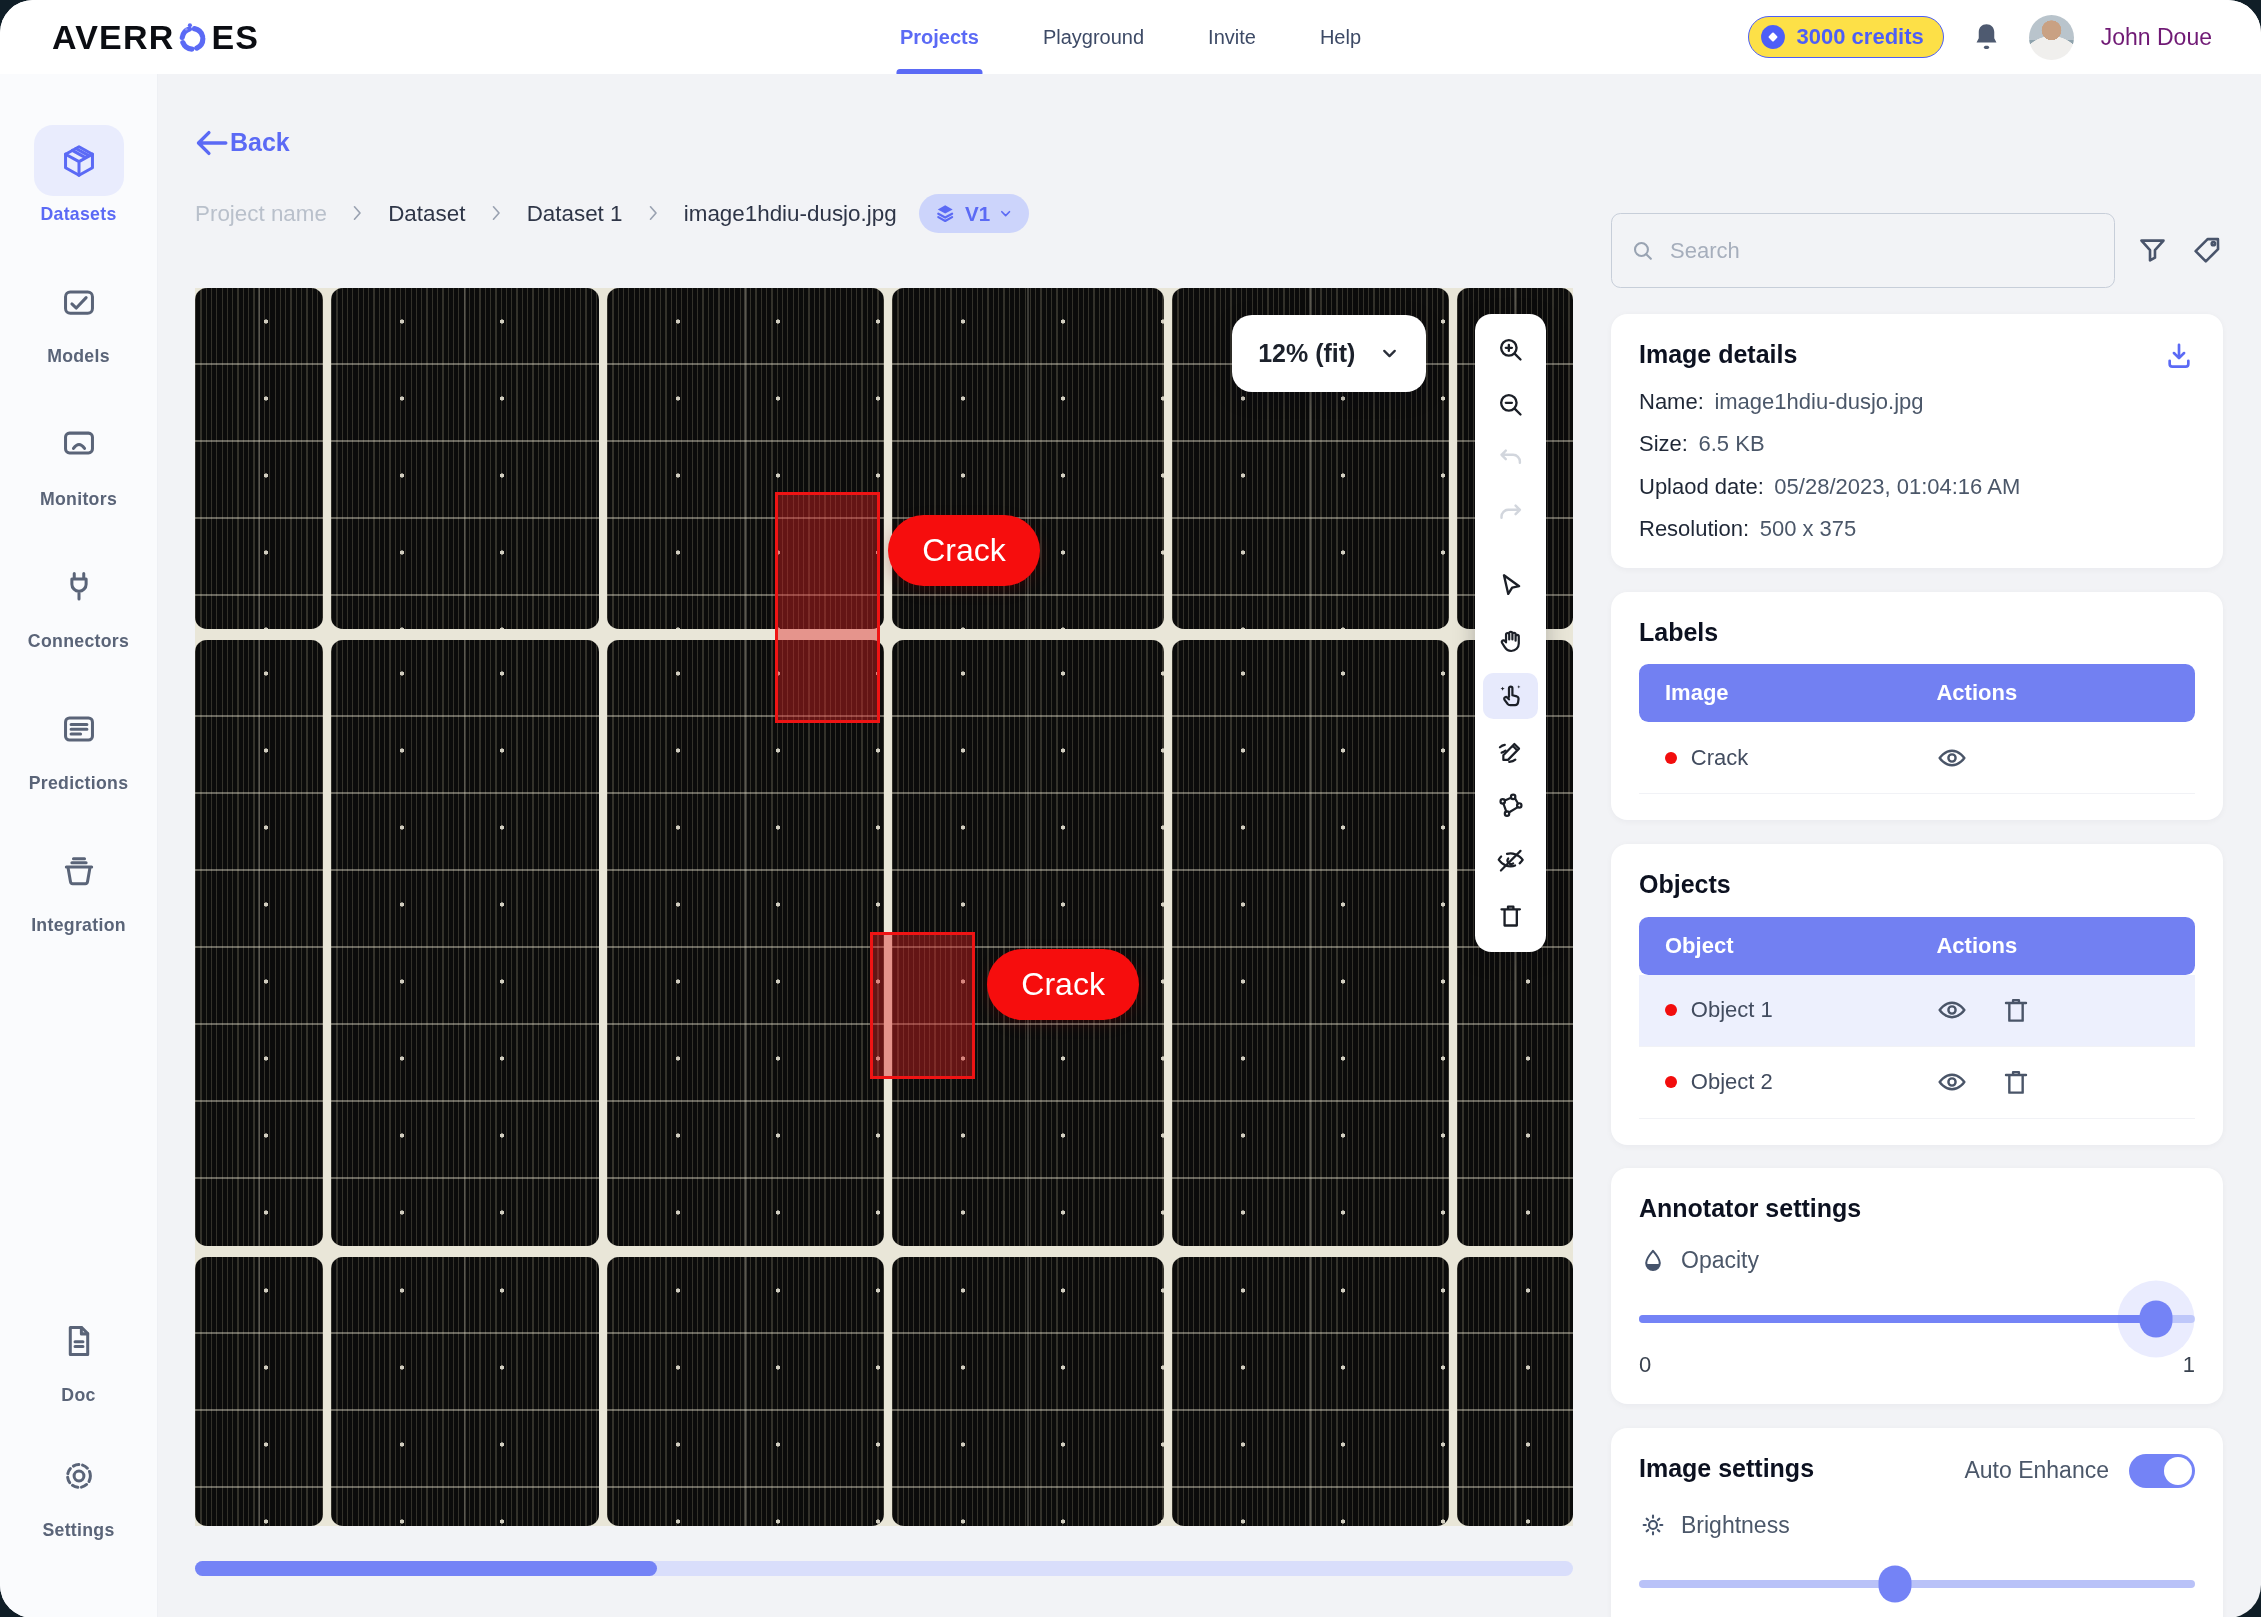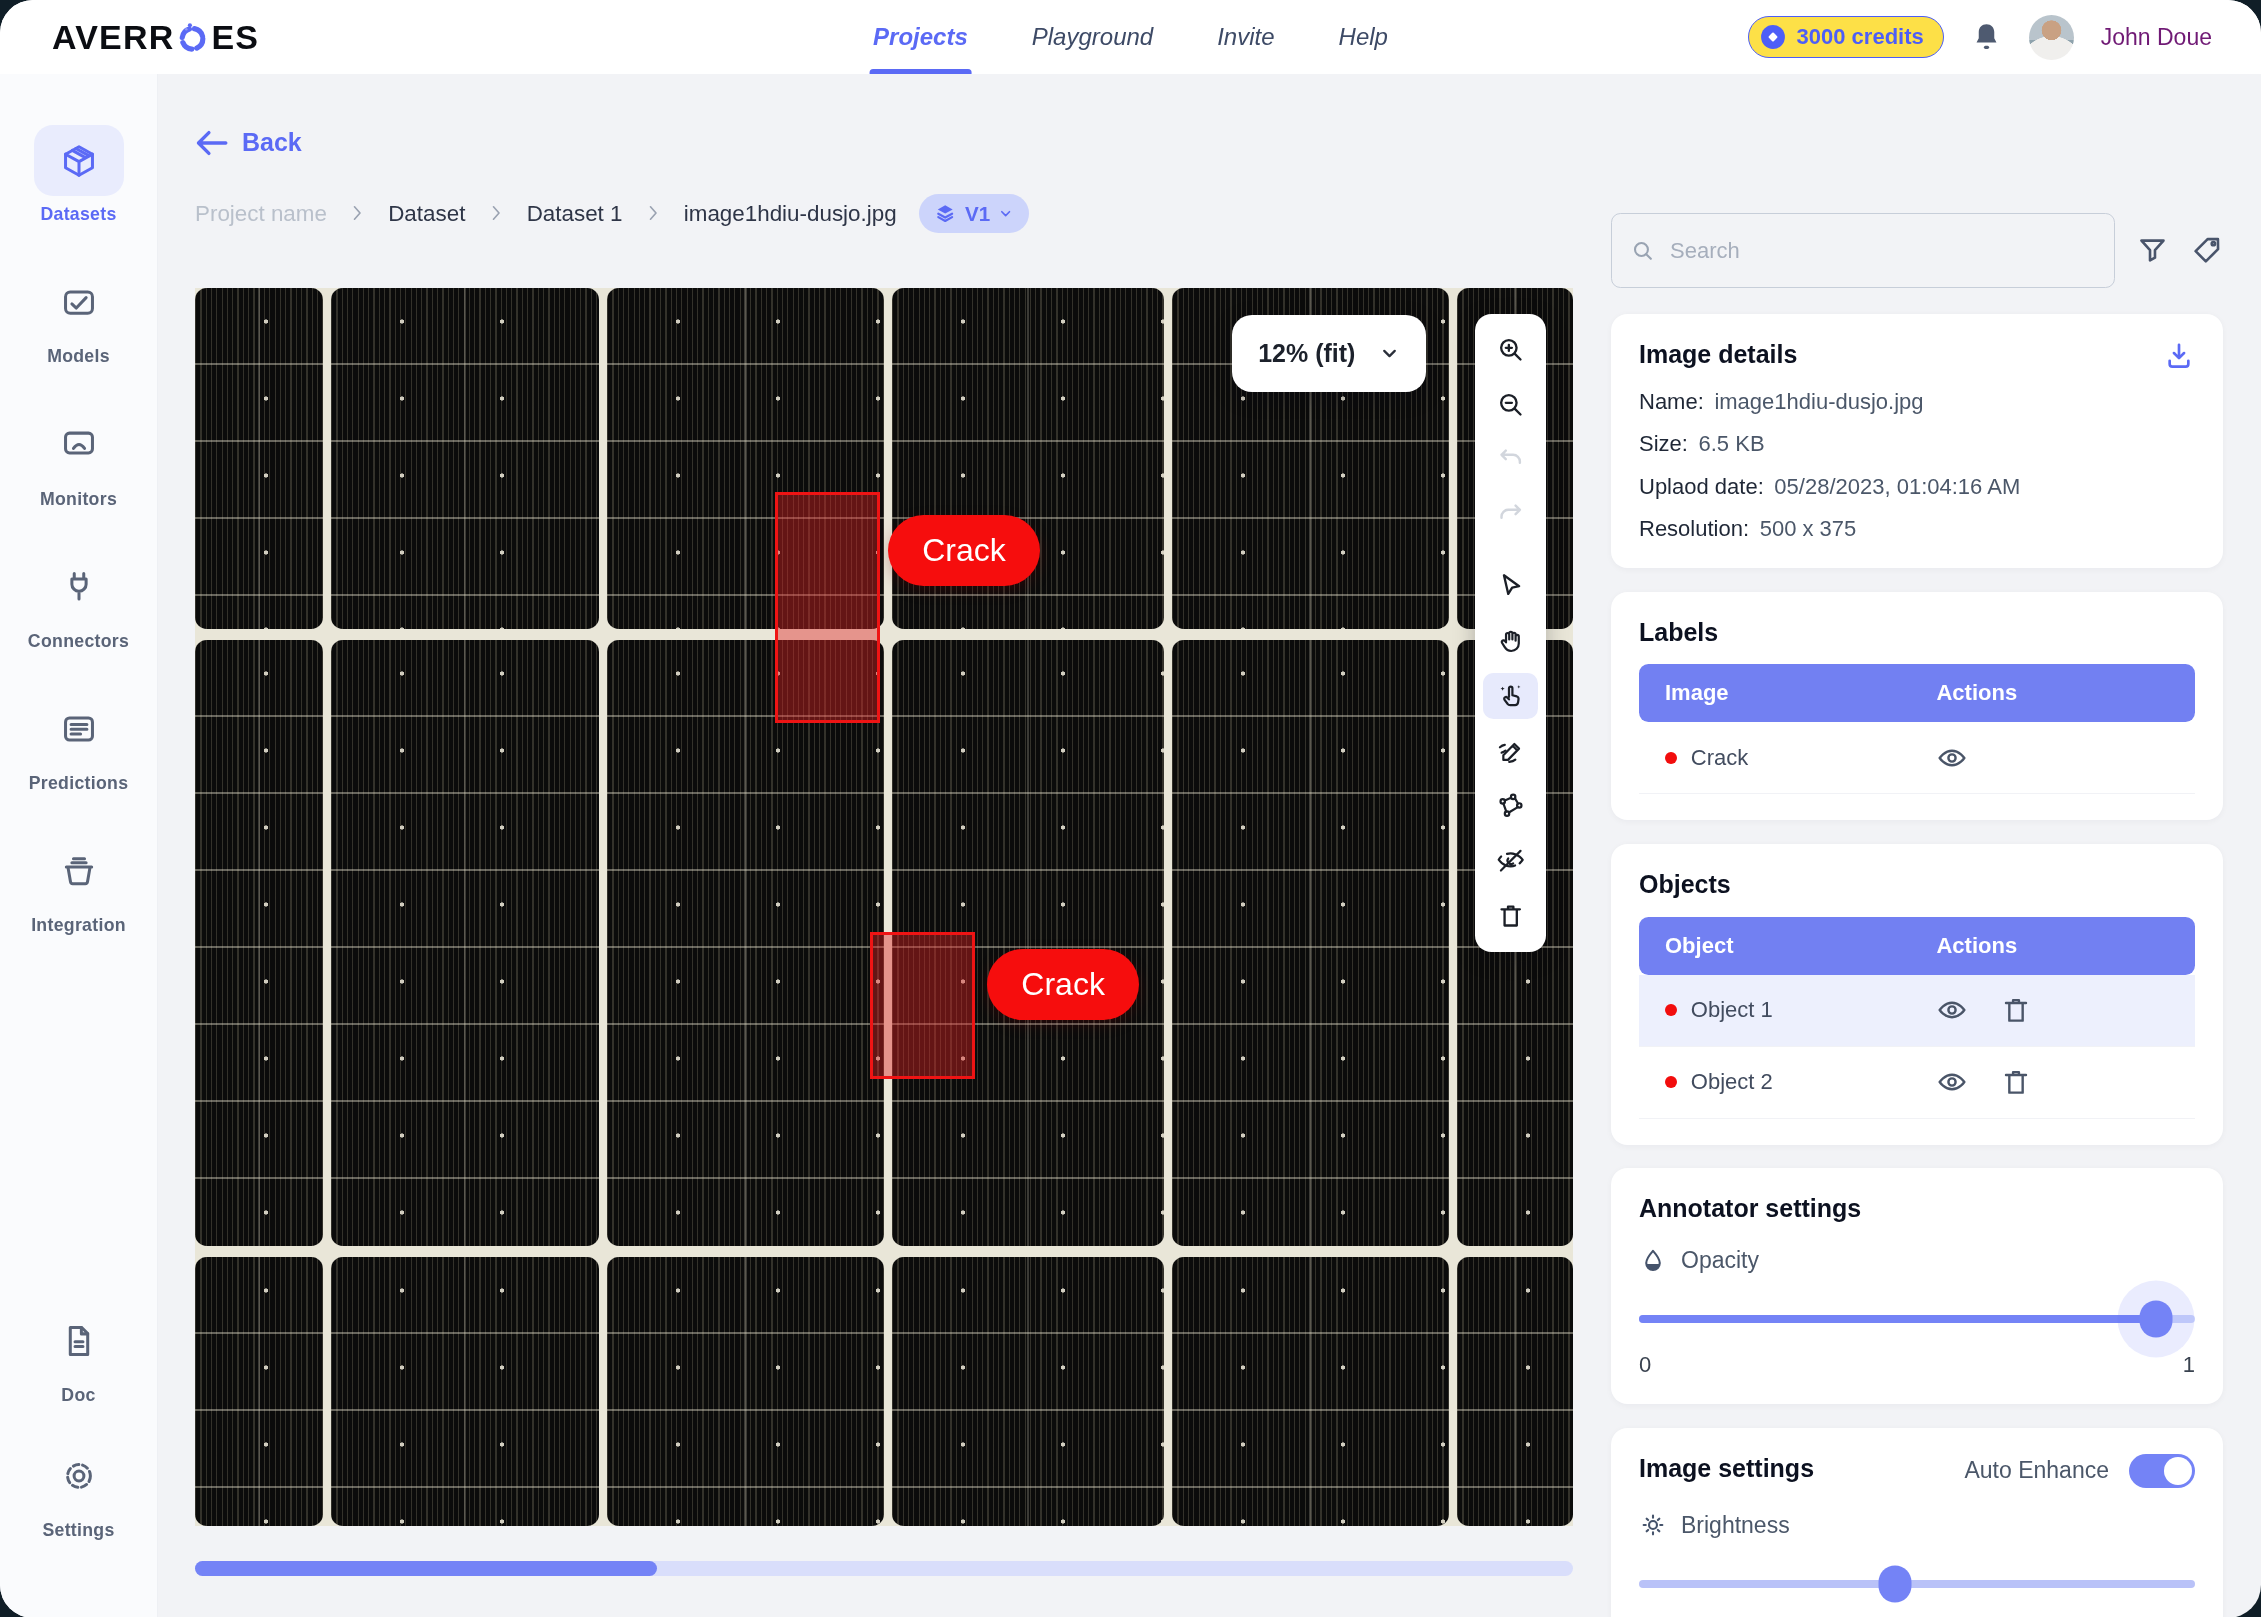--- a/index.html
+++ b/index.html
@@ -26,22 +26,22 @@
   .topbar{
     height:74px; background:#ffffff; flex:0 0 auto;
     display:flex; align-items:center; padding:0 49px 0 52px;
     position:relative; z-index:20;
   }
   .logo{ font-size:34px; font-weight:800; letter-spacing:1.2px; color:#0b0d12;
     display:flex; align-items:center; gap:1.2px; }
   .logo-o{ width:31px; height:31px; display:inline-block; margin:0 1.8px; }
   .topnav{ position:absolute; left:50%; top:0; bottom:0; transform:translateX(-50%);
     display:flex; gap:64px; align-items:stretch; }
-  .topnav .nav-item{ display:flex; align-items:center; font-size:24px; color:#3d4a66;
-    font-weight:500; position:relative; cursor:pointer;font-style:italic; }
+  .topnav .nav-item{ display:flex; align-items:center; font-size:20px; color:#3d4a66;
+    font-weight:500; position:relative; cursor:pointer; }
   .topnav .nav-item.active{ color:var(--accent); font-weight:600; }
   .topnav .nav-item.active::after{ content:""; position:absolute; left:-3.5px; right:-3.5px;
     bottom:0; height:5.3px; border-radius:3.5px 3.5px 0 0; background:var(--accent); }
   .top-right{ margin-left:auto; display:flex; align-items:center; gap:27px; }
   .credits-pill{ display:flex; align-items:center; gap:10.6px; border:1.8px solid #4d5ef7;
     border-radius:25px; padding:7px 19px 7px 10.6px; color:#4d5ef7; font-size:22px;
     font-weight:600; background:#fde047; cursor:pointer; }
   .coin{ width:26px; height:26px; }
   .bell{ width:31px; height:33px; cursor:pointer; }
   .avatar{ width:45px; height:45px; border-radius:50%; overflow:hidden; cursor:pointer;
@@ -69,21 +69,21 @@
   .side-item .side-label{ font-size:17.7px; font-weight:600; letter-spacing:0.3px; color:var(--side-ink); }
   .side-item.active .side-label{ color:var(--accent); font-weight:700; }
   .side-spacer{ margin-top:auto; }
   .side-item.footer{ margin-bottom:35px; }
   .side-item.footer:last-child{ margin-bottom:0; }
 
   .content{ flex:1; display:flex; min-width:0; }
   .main{ flex:0 0 auto; padding:54px 38px 0 37px; }
 
   
-  .back-row{ display:flex; align-items:center; gap:14px; color:var(--accent);
+  .back-row{ display:flex; align-items:center; gap:2px; color:var(--accent);
     font-size:25px; font-weight:600; cursor:pointer; margin-bottom:37px; width:max-content; }
   .back-row svg{ width:33px; height:26px; }
   .crumbs{ display:flex; align-items:center; gap:22.4px; margin-bottom:55px; }
   .crumb{ font-size:22.4px; color:#2e3547; font-weight:500; cursor:pointer; }
   .crumb.dim{ color:#b9c0cb; }
   .crumb-sep svg{ width:16.5px; height:20px; stroke:#9aa2b1; }
   .version-badge{ display:flex; align-items:center; gap:8.2px; background:var(--badge-bg);
     border-radius:20px; height:39px; padding:0 15.3px; cursor:pointer; }
   .version-badge .v-label{ color:var(--accent); font-size:20.6px; font-weight:700; }
   .version-badge svg{ display:block; }

